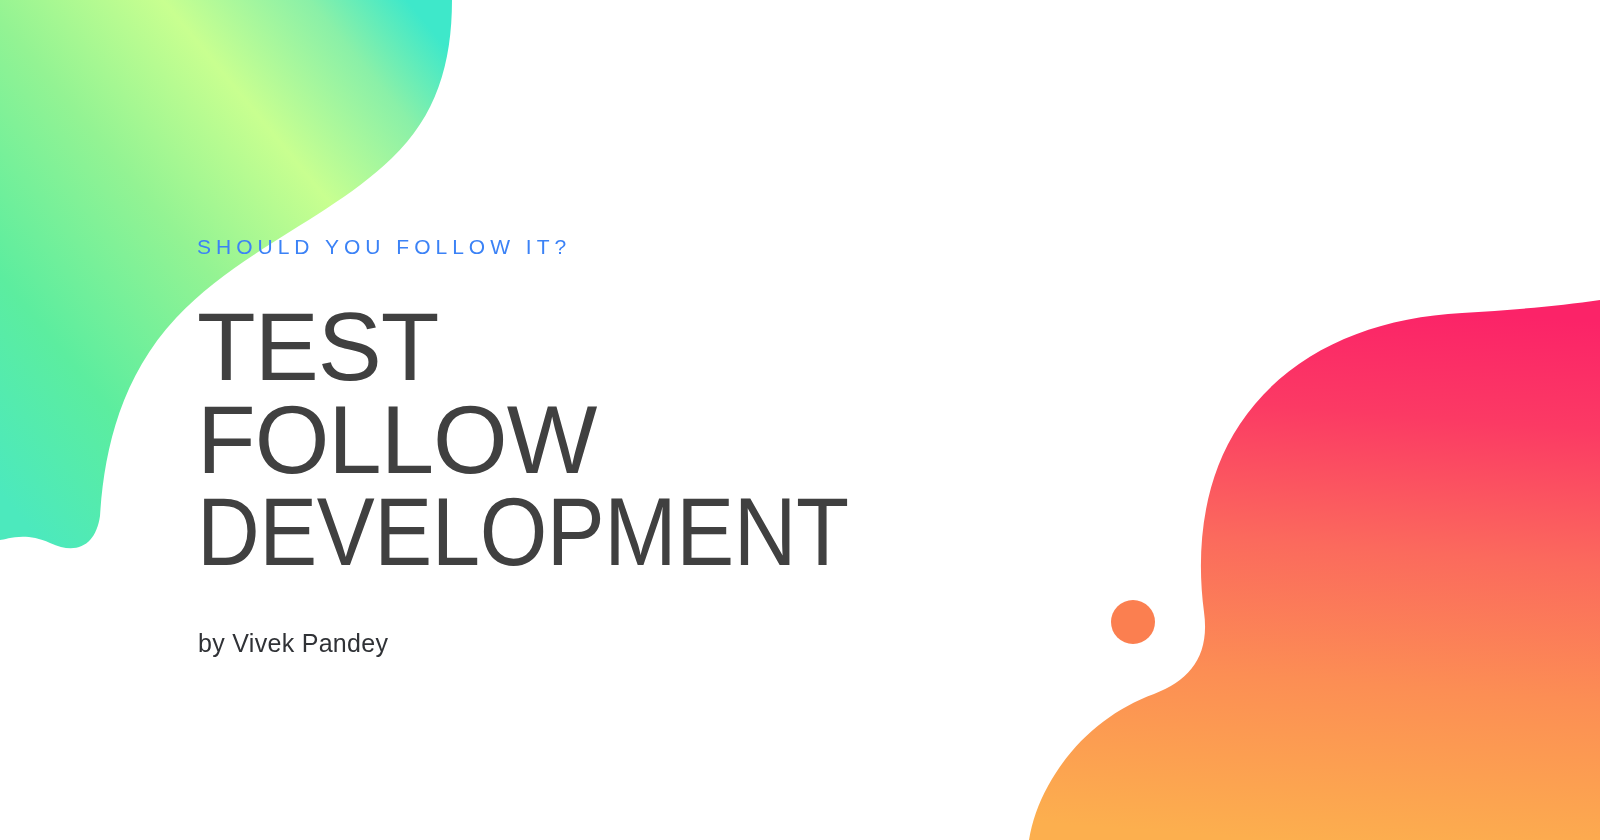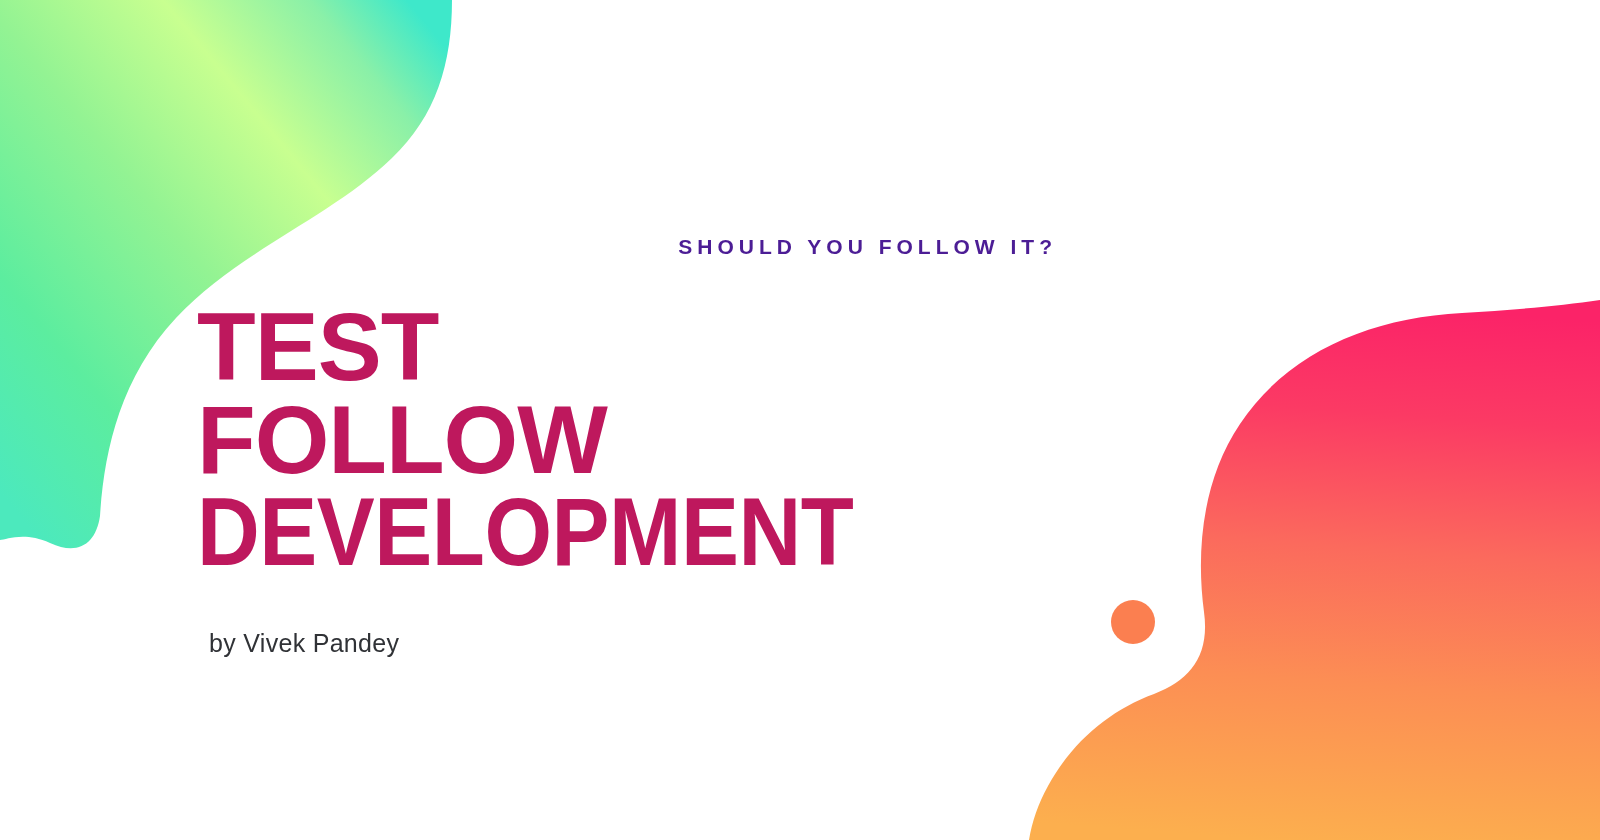--- a/index.html
+++ b/index.html
@@ -29,52 +29,51 @@
 
   .content {
     position: absolute;
     left: 197px;
     top: 236px;
     width: 860px;
   }
 
   .eyebrow {
     font-size: 21px;
-    font-weight: 700;
+    font-weight: 400;
     letter-spacing: 5.0px;
-    color: #4c1d95;
+    color: #3b82f6;
     line-height: 1;
     margin: 0 0 44px 0;
     white-space: nowrap;
-    text-align: right;
   }
 
   .headline {
     margin: 0;
     padding: 0;
-    color: #be185d;
-    font-weight: bold;
+    color: #404040;
+    font-weight: normal;
     line-height: 0.965;
     letter-spacing: -1px;
   }
 
   .headline-line {
     display: block;
     font-size: 96px;
     white-space: nowrap;
   }
 
   .headline-line.line-wide {
     transform: scaleX(0.905);
     transform-origin: left center;
     letter-spacing: -0.5px;
   }
 
   .byline {
-    margin: 52px 0 0 12px;
+    margin: 52px 0 0 1px;
     font-size: 25px;
     font-weight: 400;
     color: #303236;
     letter-spacing: 0.3px;
     line-height: 1;
     white-space: nowrap;
   }
 </style>
 </head>
 <body>

